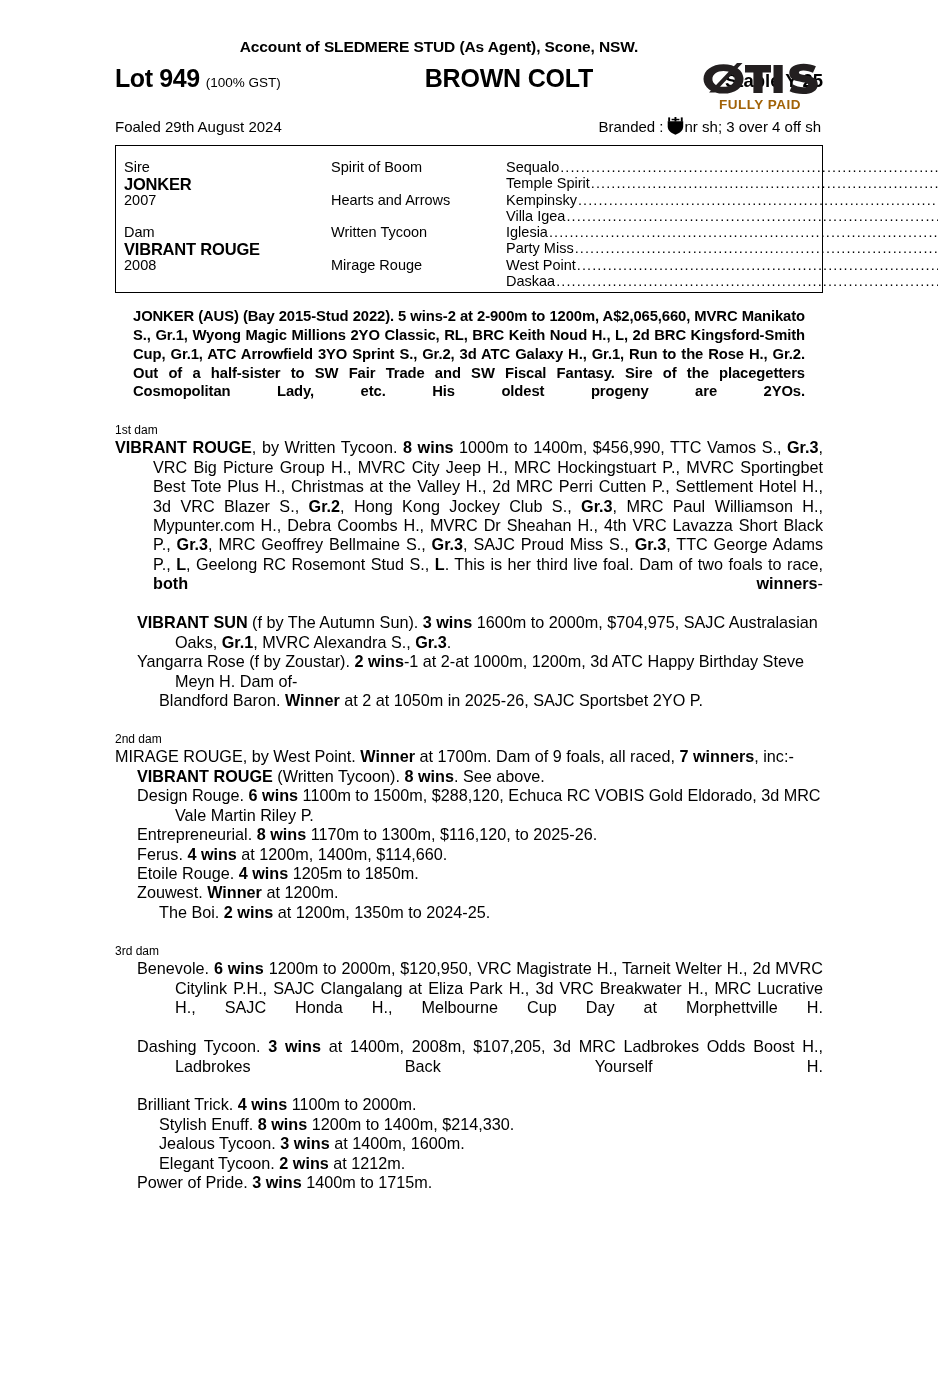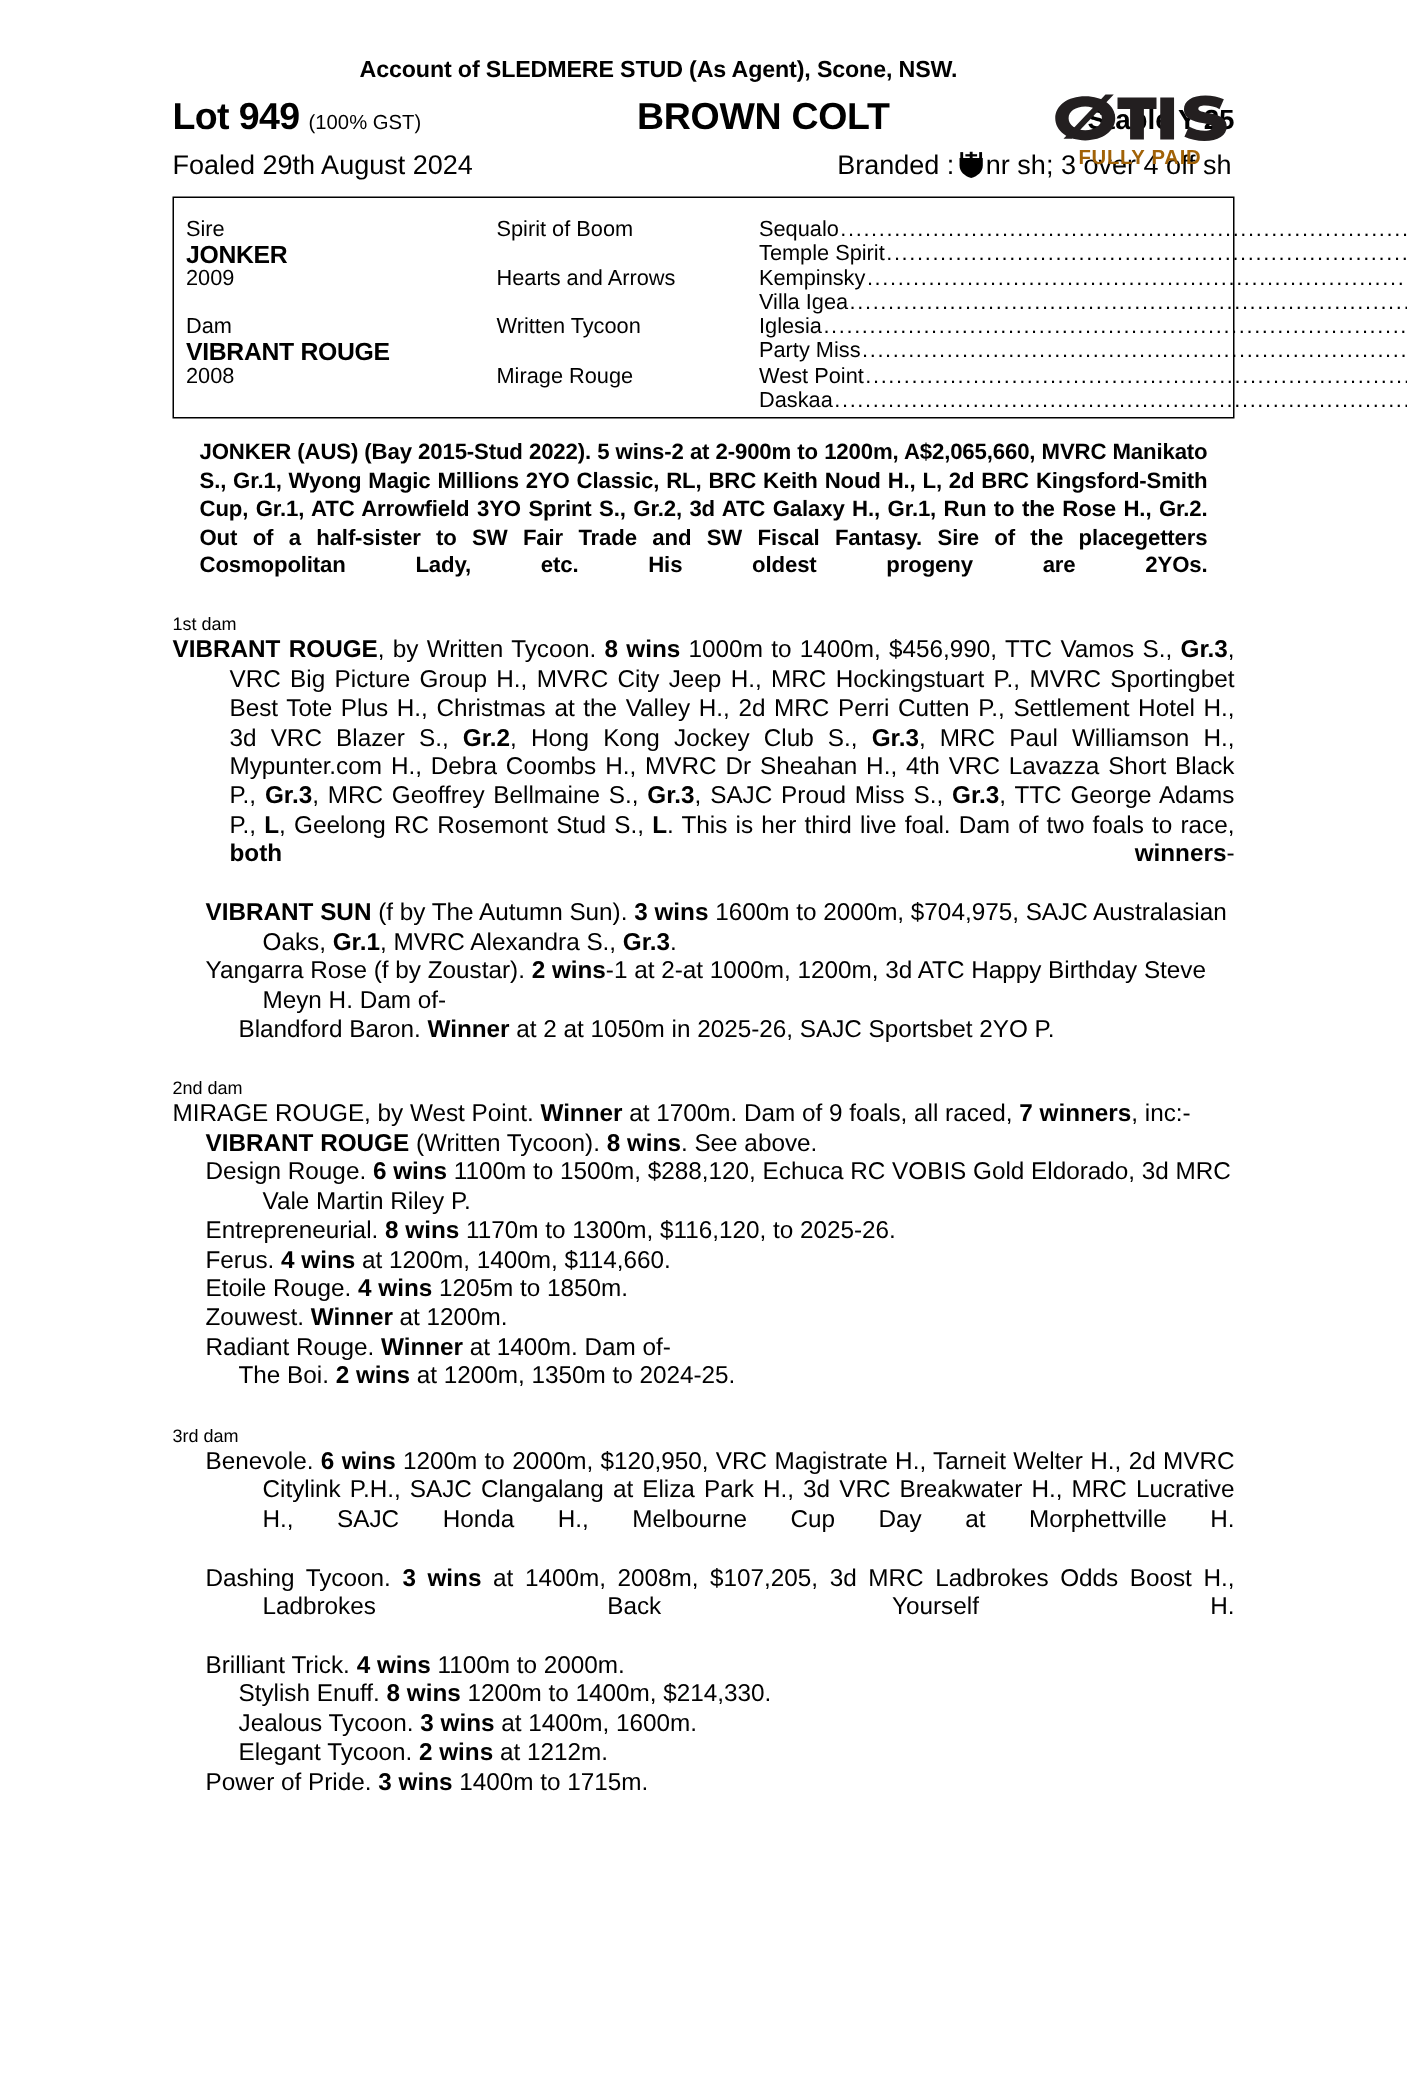--- a/index.html
+++ b/index.html
@@ -34,21 +34,21 @@
   }
   .lot { font-size: 25px; font-weight: 700; letter-spacing: -0.4px; }
   .gst { font-size: 13.5px; font-weight: 400; margin-left: 6px; }
   .colour-name {
     font-size: 25px; font-weight: 700; letter-spacing: -0.2px;
     margin-left: 64px; flex: 1; text-align: center; padding-right: 52px;
   }
   .stable { font-size: 18.5px; font-weight: 700; white-space: nowrap; }
   .sub-row {
     display: flex; justify-content: space-between; align-items: baseline;
-    font-size: 18px; margin-top: 5px;
+    font-size: 15px; margin-top: 21px;
   }
   .branded { display: flex; align-items: baseline; white-space: nowrap; padding-right: 2px;}
   .brand-glyph { display:inline-block; width: 17px; height: 18px; margin: 0 1px 0 3px; position: relative; top: 3px;}
 
   
   .ped-table {
     border: 1.6px solid #000; margin-top: 10px;
     width: 708px; height: 148px;
     display: grid;
     grid-template-columns: 207px 175px 1fr;
@@ -150,21 +150,21 @@
 
     <div class="c ped-name">JONKER</div>
     <div class="c"></div>
     <div class="c col3">
         <div class="dots-row">
           <span class="lft">Temple Spirit</span>
           <span class="dots">................................................................................</span>
         </div>
       </div>
 
-    <div class="c">2009</div>
+    <div class="c">2007</div>
     <div class="c">Hearts and Arrows</div>
     <div class="c col3">
         <div class="dots-row">
           <span class="lft">Kempinsky</span>
           <span class="dots">................................................................................</span>
         </div>
       </div>
 
     <div class="c"></div>
     <div class="c"></div>
@@ -221,21 +221,20 @@
       <p class="ped-para hang2 nojust"><span>Yangarra Rose (f by Zoustar). </span><span class="bold">2 wins</span><span>-1 at 2-at 1000m, 1200m, 3d ATC Happy Birthday Steve Meyn H. Dam of-</span></p>
       <p class="ped-para hang3 nojust"><span>Blandford Baron. </span><span class="bold">Winner</span><span> at 2 at 1050m in 2025-26, SAJC Sportsbet 2YO P.</span></p>
       <div class="sec-head">2nd dam</div>
       <p class="ped-para hang1 nojust"><span>MIRAGE ROUGE, by West Point. </span><span class="bold">Winner</span><span> at 1700m. Dam of 9 foals, all raced, </span><span class="bold">7 winners</span><span>, inc:-</span></p>
       <p class="ped-para hang2 nojust"><span class="bold">VIBRANT ROUGE</span><span> (Written Tycoon). </span><span class="bold">8 wins</span><span>. See above.</span></p>
       <p class="ped-para hang2 nojust"><span>Design Rouge. </span><span class="bold">6 wins</span><span> 1100m to 1500m, $288,120, Echuca RC VOBIS Gold Eldorado, 3d MRC Vale Martin Riley P.</span></p>
       <p class="ped-para hang2 nojust"><span>Entrepreneurial. </span><span class="bold">8 wins</span><span> 1170m to 1300m, $116,120, to 2025-26.</span></p>
       <p class="ped-para hang2 nojust"><span>Ferus. </span><span class="bold">4 wins</span><span> at 1200m, 1400m, $114,660.</span></p>
       <p class="ped-para hang2 nojust"><span>Etoile Rouge. </span><span class="bold">4 wins</span><span> 1205m to 1850m.</span></p>
       <p class="ped-para hang2 nojust"><span>Zouwest. </span><span class="bold">Winner</span><span> at 1200m.</span></p>
-      <p class="ped-para hang2 nojust"><span>Radiant Rouge. </span><span class="bold">Winner</span><span> at 1400m. Dam of-</span></p>
       <p class="ped-para hang3 nojust"><span>The Boi. </span><span class="bold">2 wins</span><span> at 1200m, 1350m to 2024-25.</span></p>
       <div class="sec-head">3rd dam</div>
       <p class="ped-para hang2 justify-all"><span>Benevole. </span><span class="bold">6 wins</span><span> 1200m to 2000m, $120,950, VRC Magistrate H., Tarneit Welter H., 2d MVRC Citylink P.H., SAJC Clangalang at Eliza Park H., 3d VRC Breakwater H., MRC Lucrative H., SAJC Honda H., Melbourne Cup Day at Morphettville H.</span></p>
       <p class="ped-para hang2 justify-all"><span>Dashing Tycoon. </span><span class="bold">3 wins</span><span> at 1400m, 2008m, $107,205, 3d MRC Ladbrokes Odds Boost H., Ladbrokes Back Yourself H.</span></p>
       <p class="ped-para hang2 nojust"><span>Brilliant Trick. </span><span class="bold">4 wins</span><span> 1100m to 2000m.</span></p>
       <p class="ped-para hang3 nojust"><span>Stylish Enuff. </span><span class="bold">8 wins</span><span> 1200m to 1400m, $214,330.</span></p>
       <p class="ped-para hang3 nojust"><span>Jealous Tycoon. </span><span class="bold">3 wins</span><span> at 1400m, 1600m.</span></p>
       <p class="ped-para hang3 nojust"><span>Elegant Tycoon. </span><span class="bold">2 wins</span><span> at 1212m.</span></p>
       <p class="ped-para hang2 nojust"><span>Power of Pride. </span><span class="bold">3 wins</span><span> 1400m to 1715m.</span></p>
     </div>

